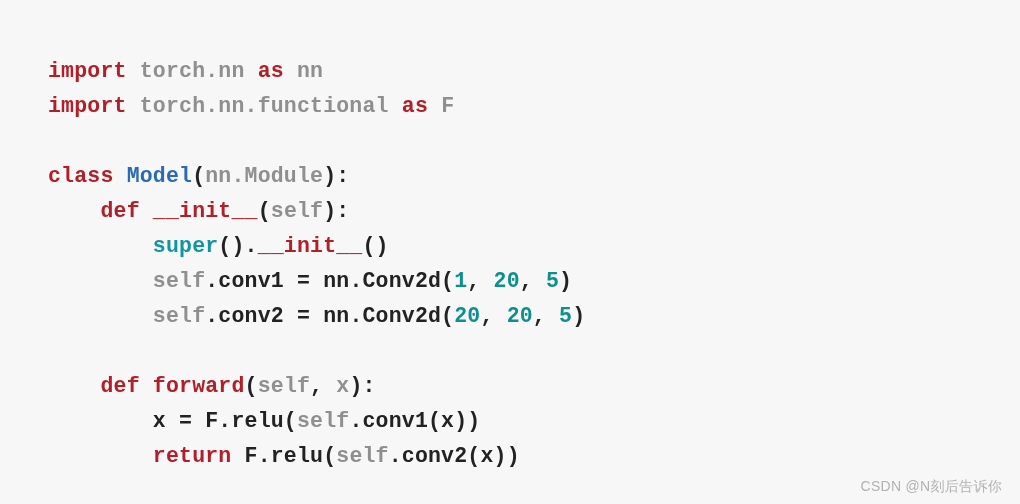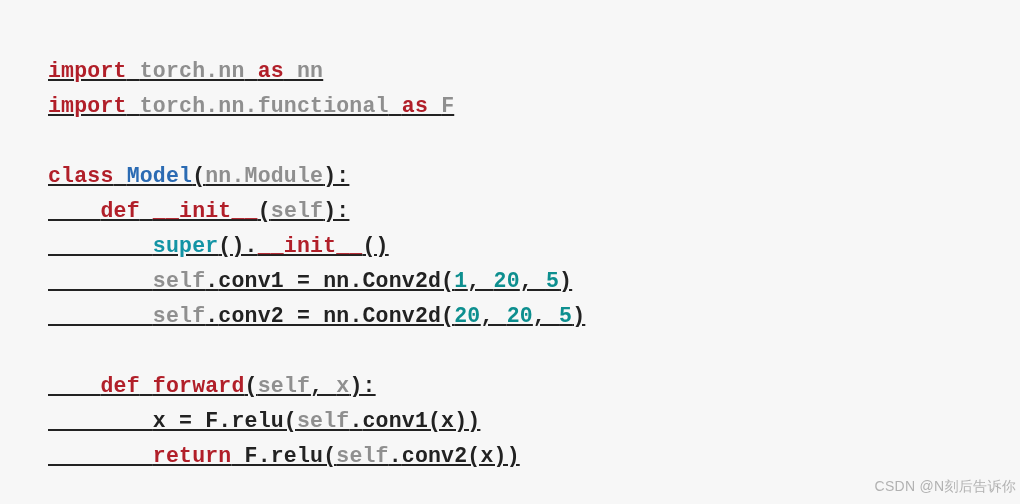--- a/index.html
+++ b/index.html
@@ -15,32 +15,31 @@
     position: relative;
   }
   .code-block {
     padding: 54px 48px 30px 48px;
     font-size: 21.5px;
     line-height: 35px;
     white-space: pre;
     color: #222;
     font-weight: 700;
     letter-spacing: 0.2px;
-    text-decoration: underline;
   }
   .tok-keyword { color: #b11f29; font-weight: 700; }
   .tok-dim     { color: #8f8f8f; font-weight: 600; }
   .tok-class   { color: #2b6bb3; font-weight: 700; }
   .tok-func    { color: #b11f29; font-weight: 700; }
   .tok-builtin { color: #1394a5; font-weight: 700; }
   .tok-num     { color: #0d8f8f; font-weight: 700; }
   .tok-punct   { color: #222; font-weight: 700; }
   .watermark {
     position: absolute;
-    right: 4px;
+    right: 18px;
     bottom: 8px;
     font-family: -apple-system, BlinkMacSystemFont, "Segoe UI", Arial, sans-serif;
     font-size: 14px;
     color: rgba(120,120,120,0.55);
     font-weight: 400;
     letter-spacing: 0.3px;
   }
 </style>
 </head>
 <body>

